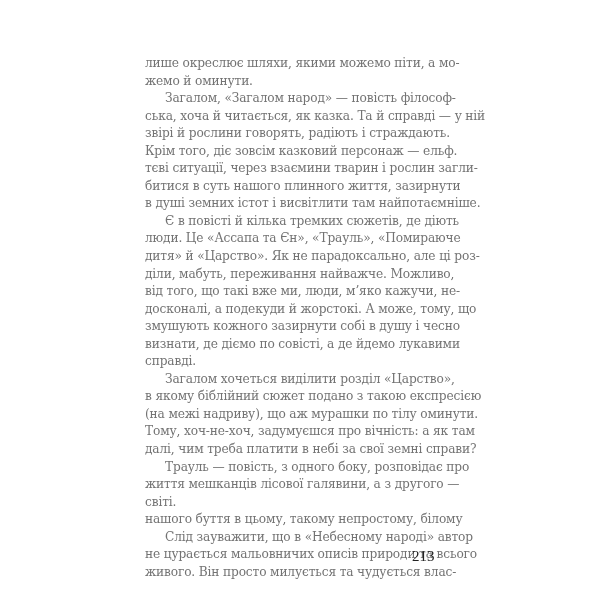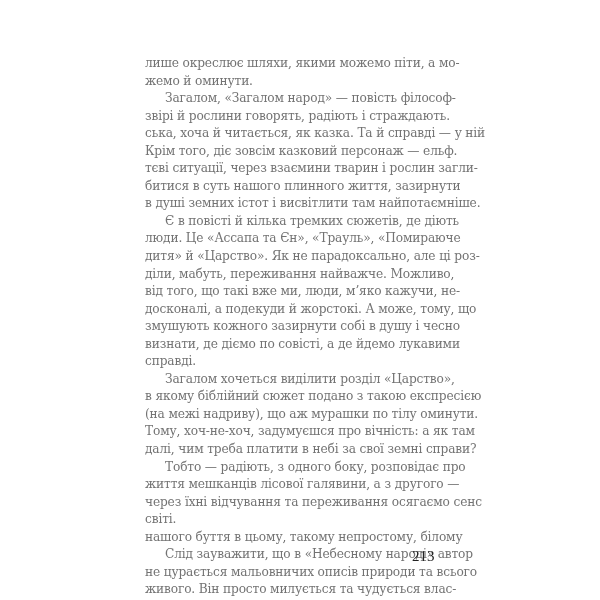--- a/index.html
+++ b/index.html
@@ -29,22 +29,22 @@
 
 <div class="page">
 
   <div>
     <div class="line">лише окреслює шляхи, якими можемо піти, а мо-</div>
     <div class="line last">жемо й оминути.</div>
   </div>
 
   <div>
     <div class="line indent">Загалом, «Загалом народ» — повість філософ-</div>
+    <div class="line">ська, хоча й читається, як казка. Та й справді — у ній</div>
     <div class="line">звірі й рослини говорять, радіють і страждають.</div>
-    <div class="line">ська, хоча й читається, як казка. Та й справді — у ній</div>
     <div class="line">Крім того, діє зовсім казковий персонаж — ельф.</div>
     <div class="line">тєві ситуації, через взаємини тварин і рослин загли-</div>
     <div class="line">битися в суть нашого плинного життя, зазирнути</div>
     <div class="line last">в душі земних істот і висвітлити там найпотаємніше.</div>
   </div>
 
   <div>
     <div class="line indent">Є в повісті й кілька тремких сюжетів, де діють</div>
     <div class="line">люди. Це «Ассапа та Єн», «Трауль», «Помираюче</div>
     <div class="line">дитя» й «Царство». Як не парадоксально, але ці роз-</div>
@@ -58,23 +58,22 @@
 
   <div>
     <div class="line indent">Загалом хочеться виділити розділ «Царство»,</div>
     <div class="line">в якому біблійний сюжет подано з такою експресією</div>
     <div class="line">(на межі надриву), що аж мурашки по тілу оминути.</div>
     <div class="line">Тому, хоч-не-хоч, задумуєшся про вічність: а як там</div>
     <div class="line last">далі, чим треба платити в небі за свої земні справи?</div>
   </div>
 
   <div>
-    <div class="line indent">Тобто — радіють, з одного боку, розповідає про</div>
+    <div class="line indent">Трауль — повість, з одного боку, розповідає про</div>
     <div class="line">життя мешканців лісової галявини, а з другого —</div>
-    <div class="line">через їхні відчування та переживання осягаємо сенс</div>
     <div class="line last">світі.</div>
     <div class="line">нашого буття в цьому, такому непростому, білому</div>
   </div>
 
   <div>
     <div class="line indent">Слід зауважити, що в «Небесному народі» автор</div>
     <div class="line">не цурається мальовничих описів природи та всього</div>
     <div class="line">живого. Він просто милується та чудується влас-</div>
 
   </div>

